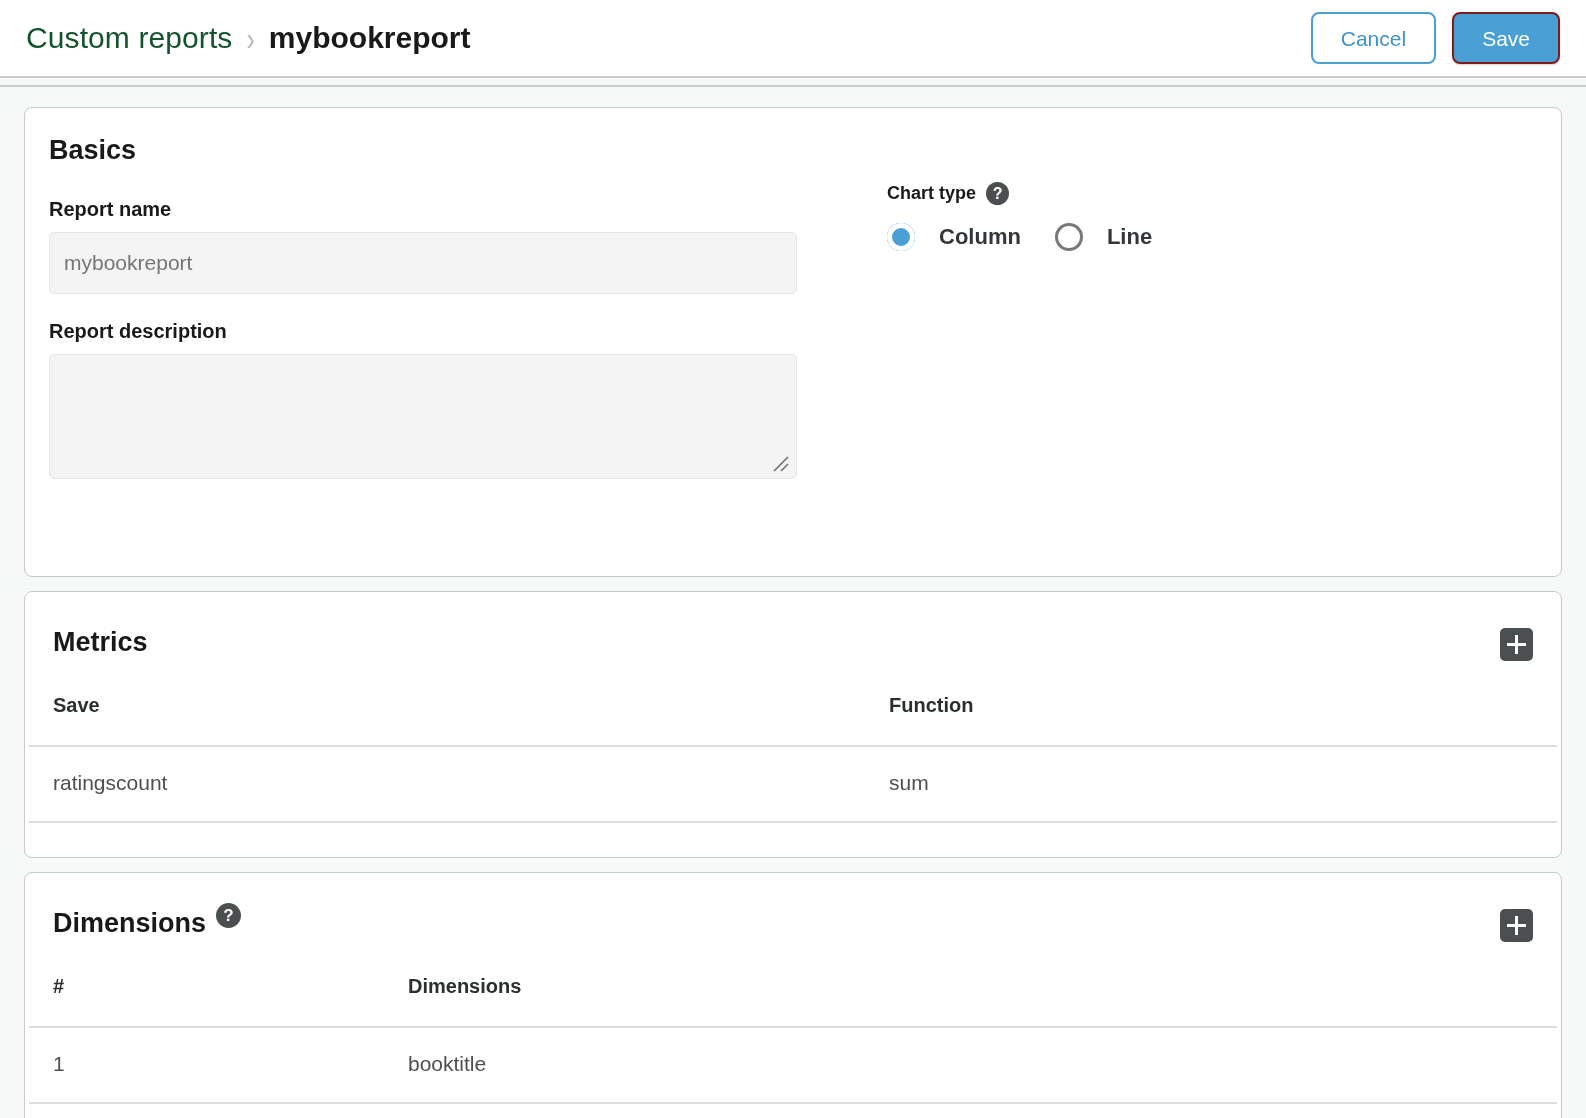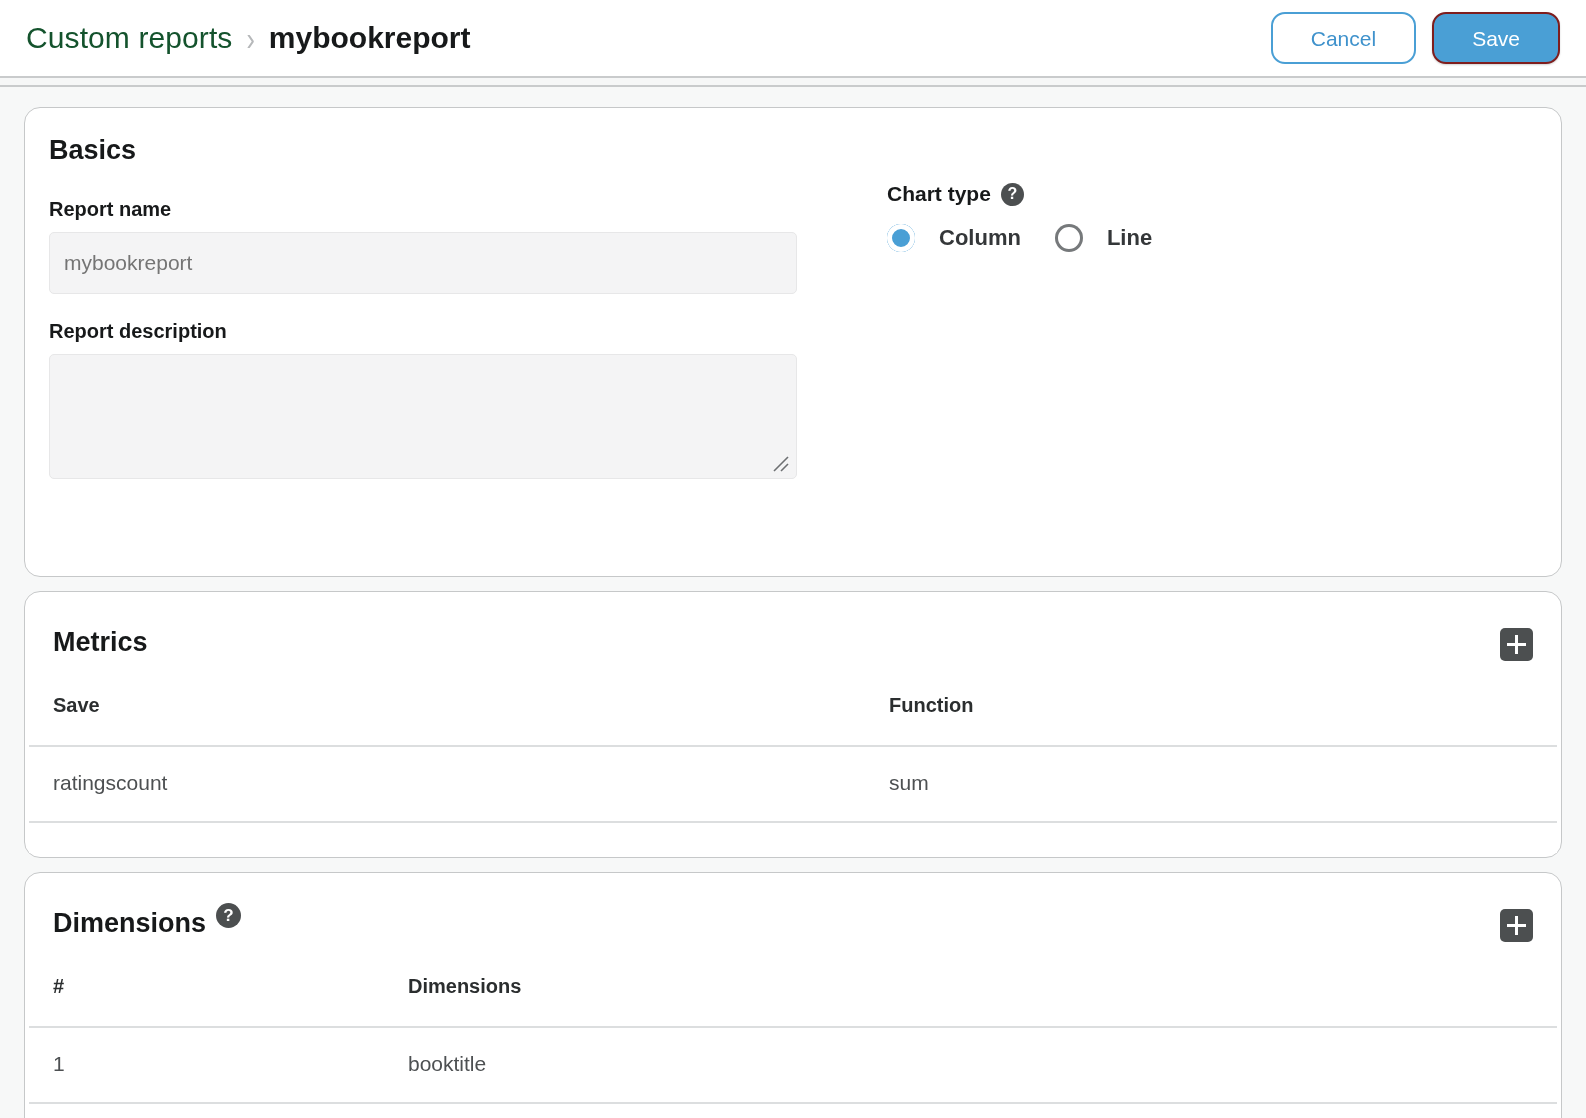--- a/index.html
+++ b/index.html
@@ -54,23 +54,23 @@
   }
   .topbar-actions {
     display: flex;
     align-items: center;
     gap: 16px;
     flex: 0 0 auto;
   }
   .btn {
     font-family: "Liberation Sans", sans-serif;
     font-size: 21px;
-    border-radius: 14px;
+    border-radius: 8px;
     cursor: pointer;
-    padding: 0 38px;
+    padding: 0 28px;
     height: 52px;
     display: inline-flex;
     align-items: center;
     justify-content: center;
     line-height: 1;
   }
   .btn-cancel {
     background: #ffffff;
     border: 2px solid #4a9fd5;
     color: #3f92cc;
@@ -97,21 +97,21 @@
     background: #c9cbcc;
   }
 
   
   .page {
     padding: 20px 24px 0 24px;
   }
   .card {
     background: #ffffff;
     border: 1px solid #c6c8c9;
-    border-radius: 16px;
+    border-radius: 8px;
     margin-bottom: 14px;
     position: relative;
   }
 
   
   .card-basics { height: 470px; padding: 26px 0 0 0; }
   .section-title {
     font-size: 27px;
     font-weight: 700;
     color: #17191a;
@@ -168,21 +168,21 @@
     pointer-events: none;
   }
 
   .charttype-head {
     display: flex;
     align-items: center;
     gap: 10px;
     margin-bottom: 18px;
   }
   .charttype-label {
-    font-size: 21px;
+    font-size: 18px;
     font-weight: 700;
     color: #17191a;
   }
   .help-icon {
     width: 23px;
     height: 23px;
     border-radius: 50%;
     background: #4c4f50;
     color: #ffffff;
     font-size: 16px;

